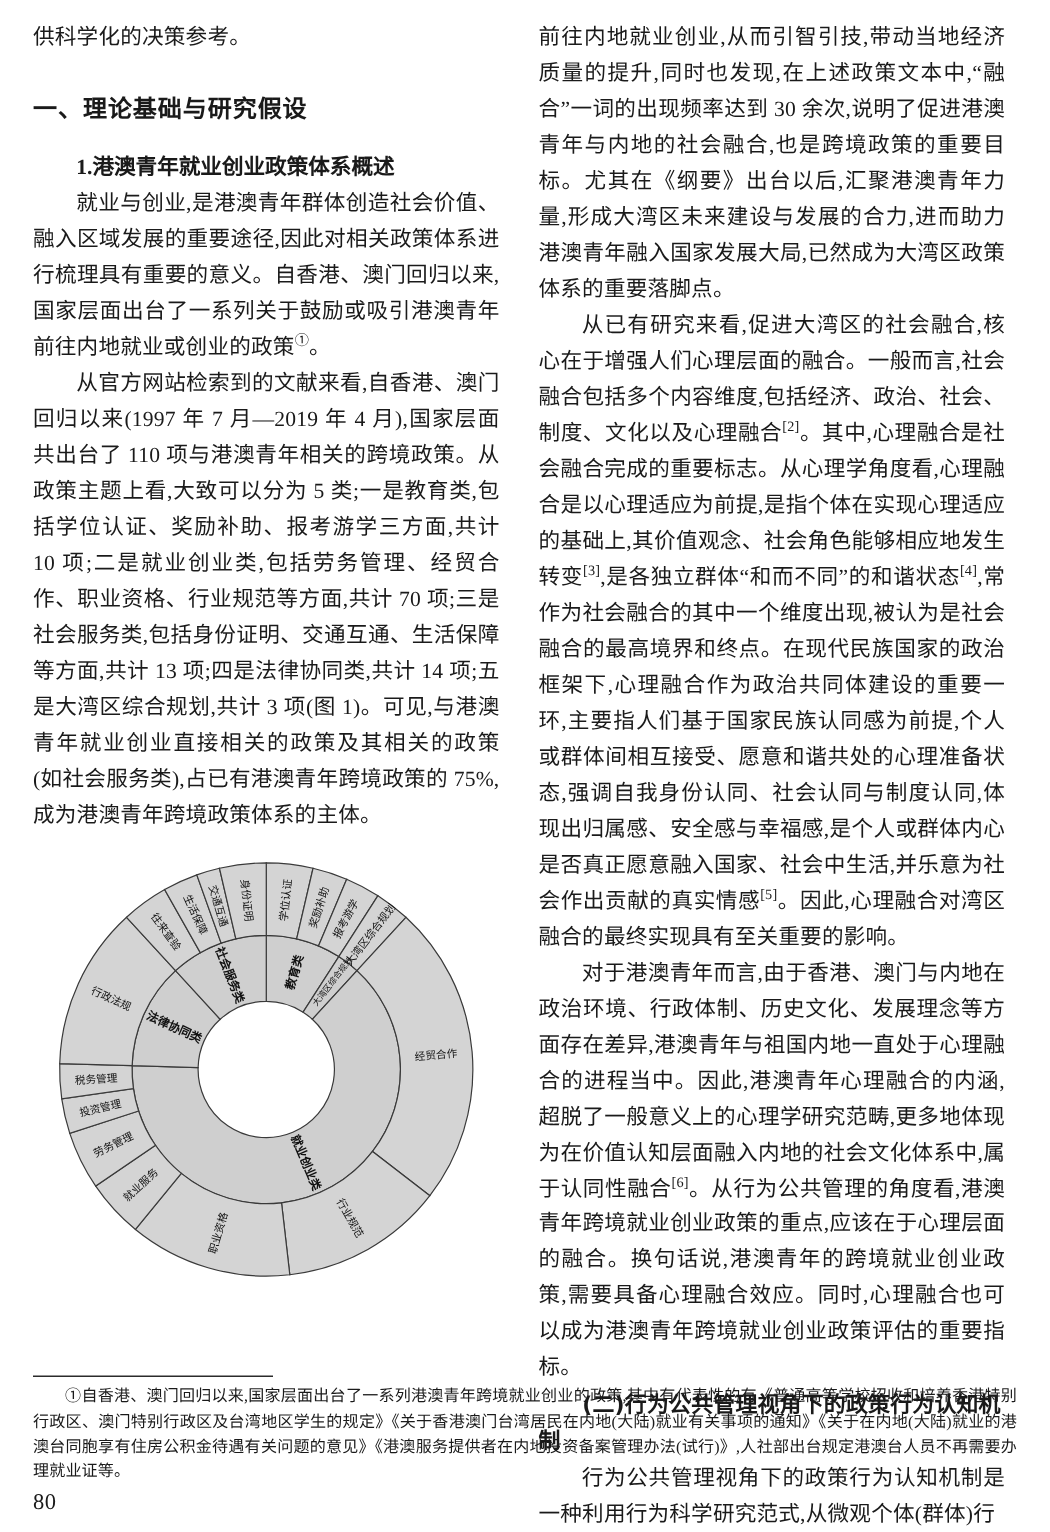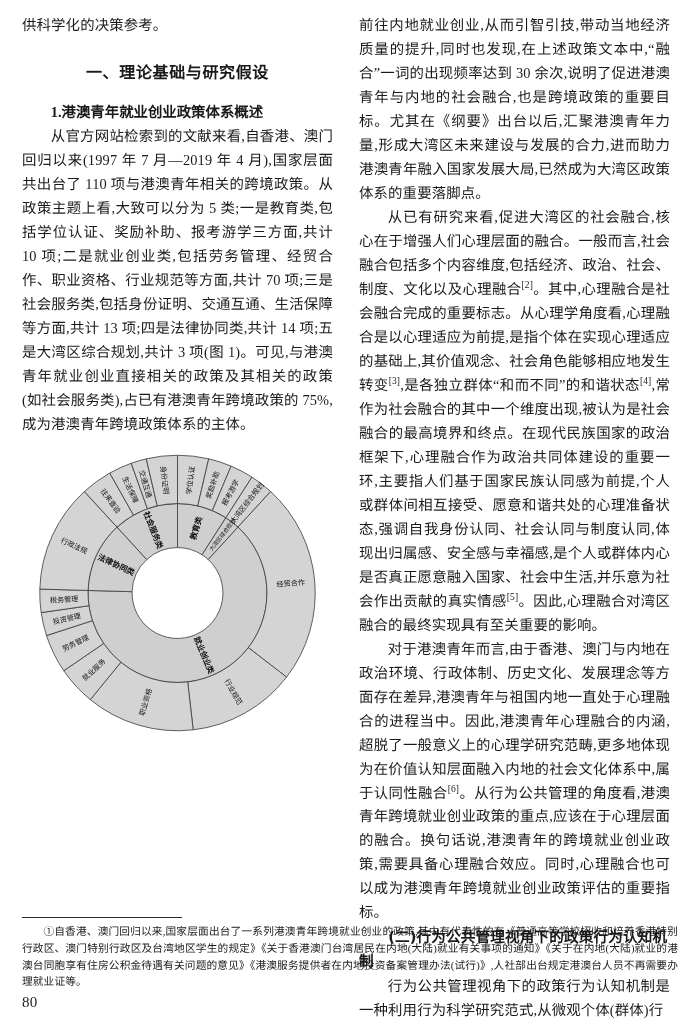--- a/index.html
+++ b/index.html
@@ -42,21 +42,20 @@
     text-align: justify;
     text-justify: inter-ideograph;
     letter-spacing: 0.01em;
   }
   p.indent { text-indent: 2em; }
 
   .h1-section {
     font-family: "DejaVu Sans", "Liberation Sans", sans-serif;
     font-weight: bold;
     font-size: 16px;
-    text-align: center;
     margin: 21px 0 18px 0;
     letter-spacing: 0.04em;
   }
   .h2-section {
     font-family: "DejaVu Sans", "Liberation Sans", sans-serif;
     font-weight: bold;
     font-size: 14.6px;
     text-indent: 2em;
     line-height: 1.62;
     margin: 0 0 2px 0;
@@ -143,20 +142,21 @@
 
     <div class="col">
 
       <p>供科学化的决策参考。</p>
 
       <h1 class="h1-section">一、理论基础与研究假设</h1>
 
 
       <h3 class="h3-section">1.港澳青年就业创业政策体系概述</h3>
 
+      <p class="indent"><span>就业与创业,是港澳青年群体创造社会价值、融入区域发展的重要途径,因此对相关政策体系进行梳理具有重要的意义。自香港、澳门回归以来,国家层面出台了一系列关于鼓励或吸引港澳青年前往内地就业或创业的政策</span><sup class="cite">①</sup><span>。</span></p>
 
       <p class="indent">从官方网站检索到的文献来看,自香港、澳门回归以来(1997 年 7 月—2019 年 4 月),国家层面共出台了 110 项与港澳青年相关的跨境政策。从政策主题上看,大致可以分为 5 类;一是教育类,包括学位认证、奖励补助、报考游学三方面,共计 10 项;二是就业创业类,包括劳务管理、经贸合作、职业资格、行业规范等方面,共计 70 项;三是社会服务类,包括身份证明、交通互通、生活保障等方面,共计 13 项;四是法律协同类,共计 14 项;五是大湾区综合规划,共计 3 项(图 1)。可见,与港澳青年就业创业直接相关的政策及其相关的政策 (如社会服务类),占已有港澳青年跨境政策的 75%,成为港澳青年跨境政策体系的主体。</p>
 
       <figure class="figure">
         <svg class="figure-canvas" viewBox="0 0 311 300">
           <g id="sunburst-layer">
               <path d="M155.5 58.540000000000006A89.46 89.46 0 0 1 203.86572752957775 72.74145895292254L180.06671874518236 109.77343946815114A45.44 45.44 0 0 0 155.5 102.56Z" class="ring-inner-seg"></path>
               <path d="M155.5 10.259999999999991A137.74 137.74 0 0 1 186.69766474522478 13.839598560362987L175.76240081390887 60.86489391033885A89.46 89.46 0 0 0 155.5 58.540000000000006Z" class="ring-outer-seg"></path>
               <text x="168.44942416356542" y="35.140474864404695" class="lbl-outer" text-anchor="middle" dominant-baseline="central" transform="rotate(-83.45454545454545 168.44942416356542 35.140474864404695)">学位认证</text>
               <path d="M186.69766474522478 13.839598560362987A137.74 137.74 0 0 1 209.1180644441575 21.124428019960533L190.32410371115384 65.59627799234552A89.46 89.46 0 0 0 175.76240081390887 60.86489391033885Z" class="ring-outer-seg"></path>

